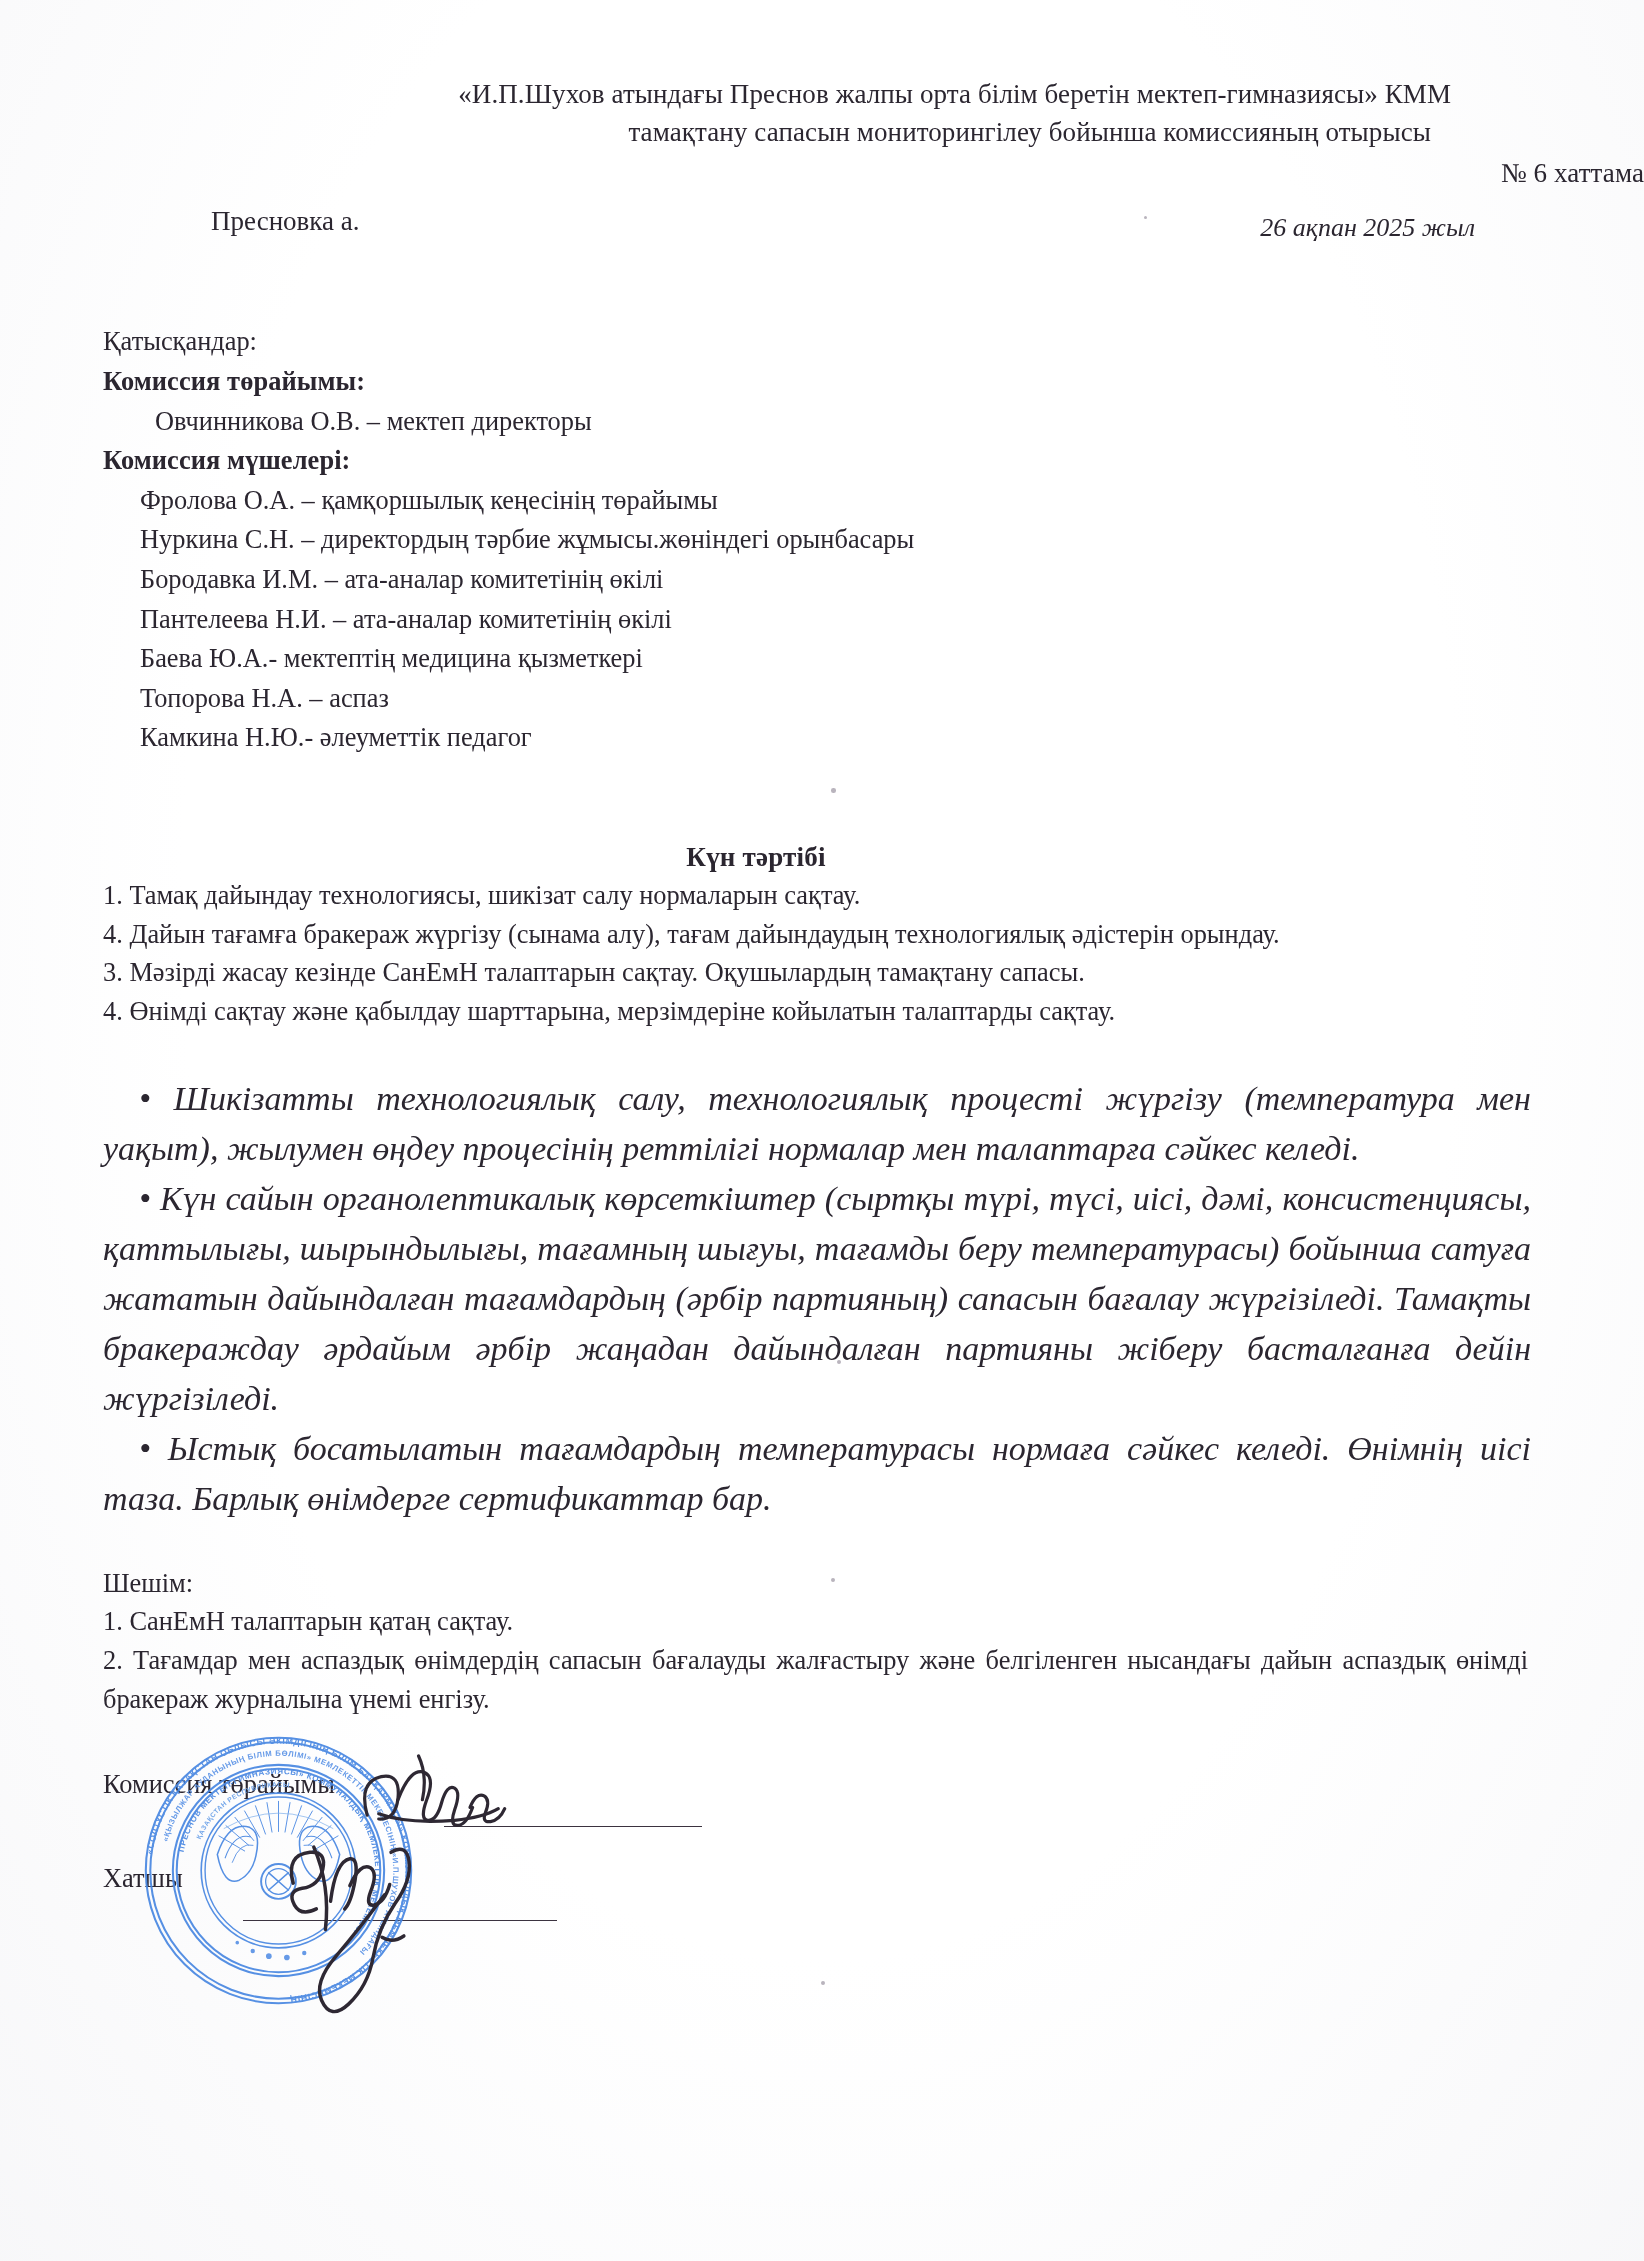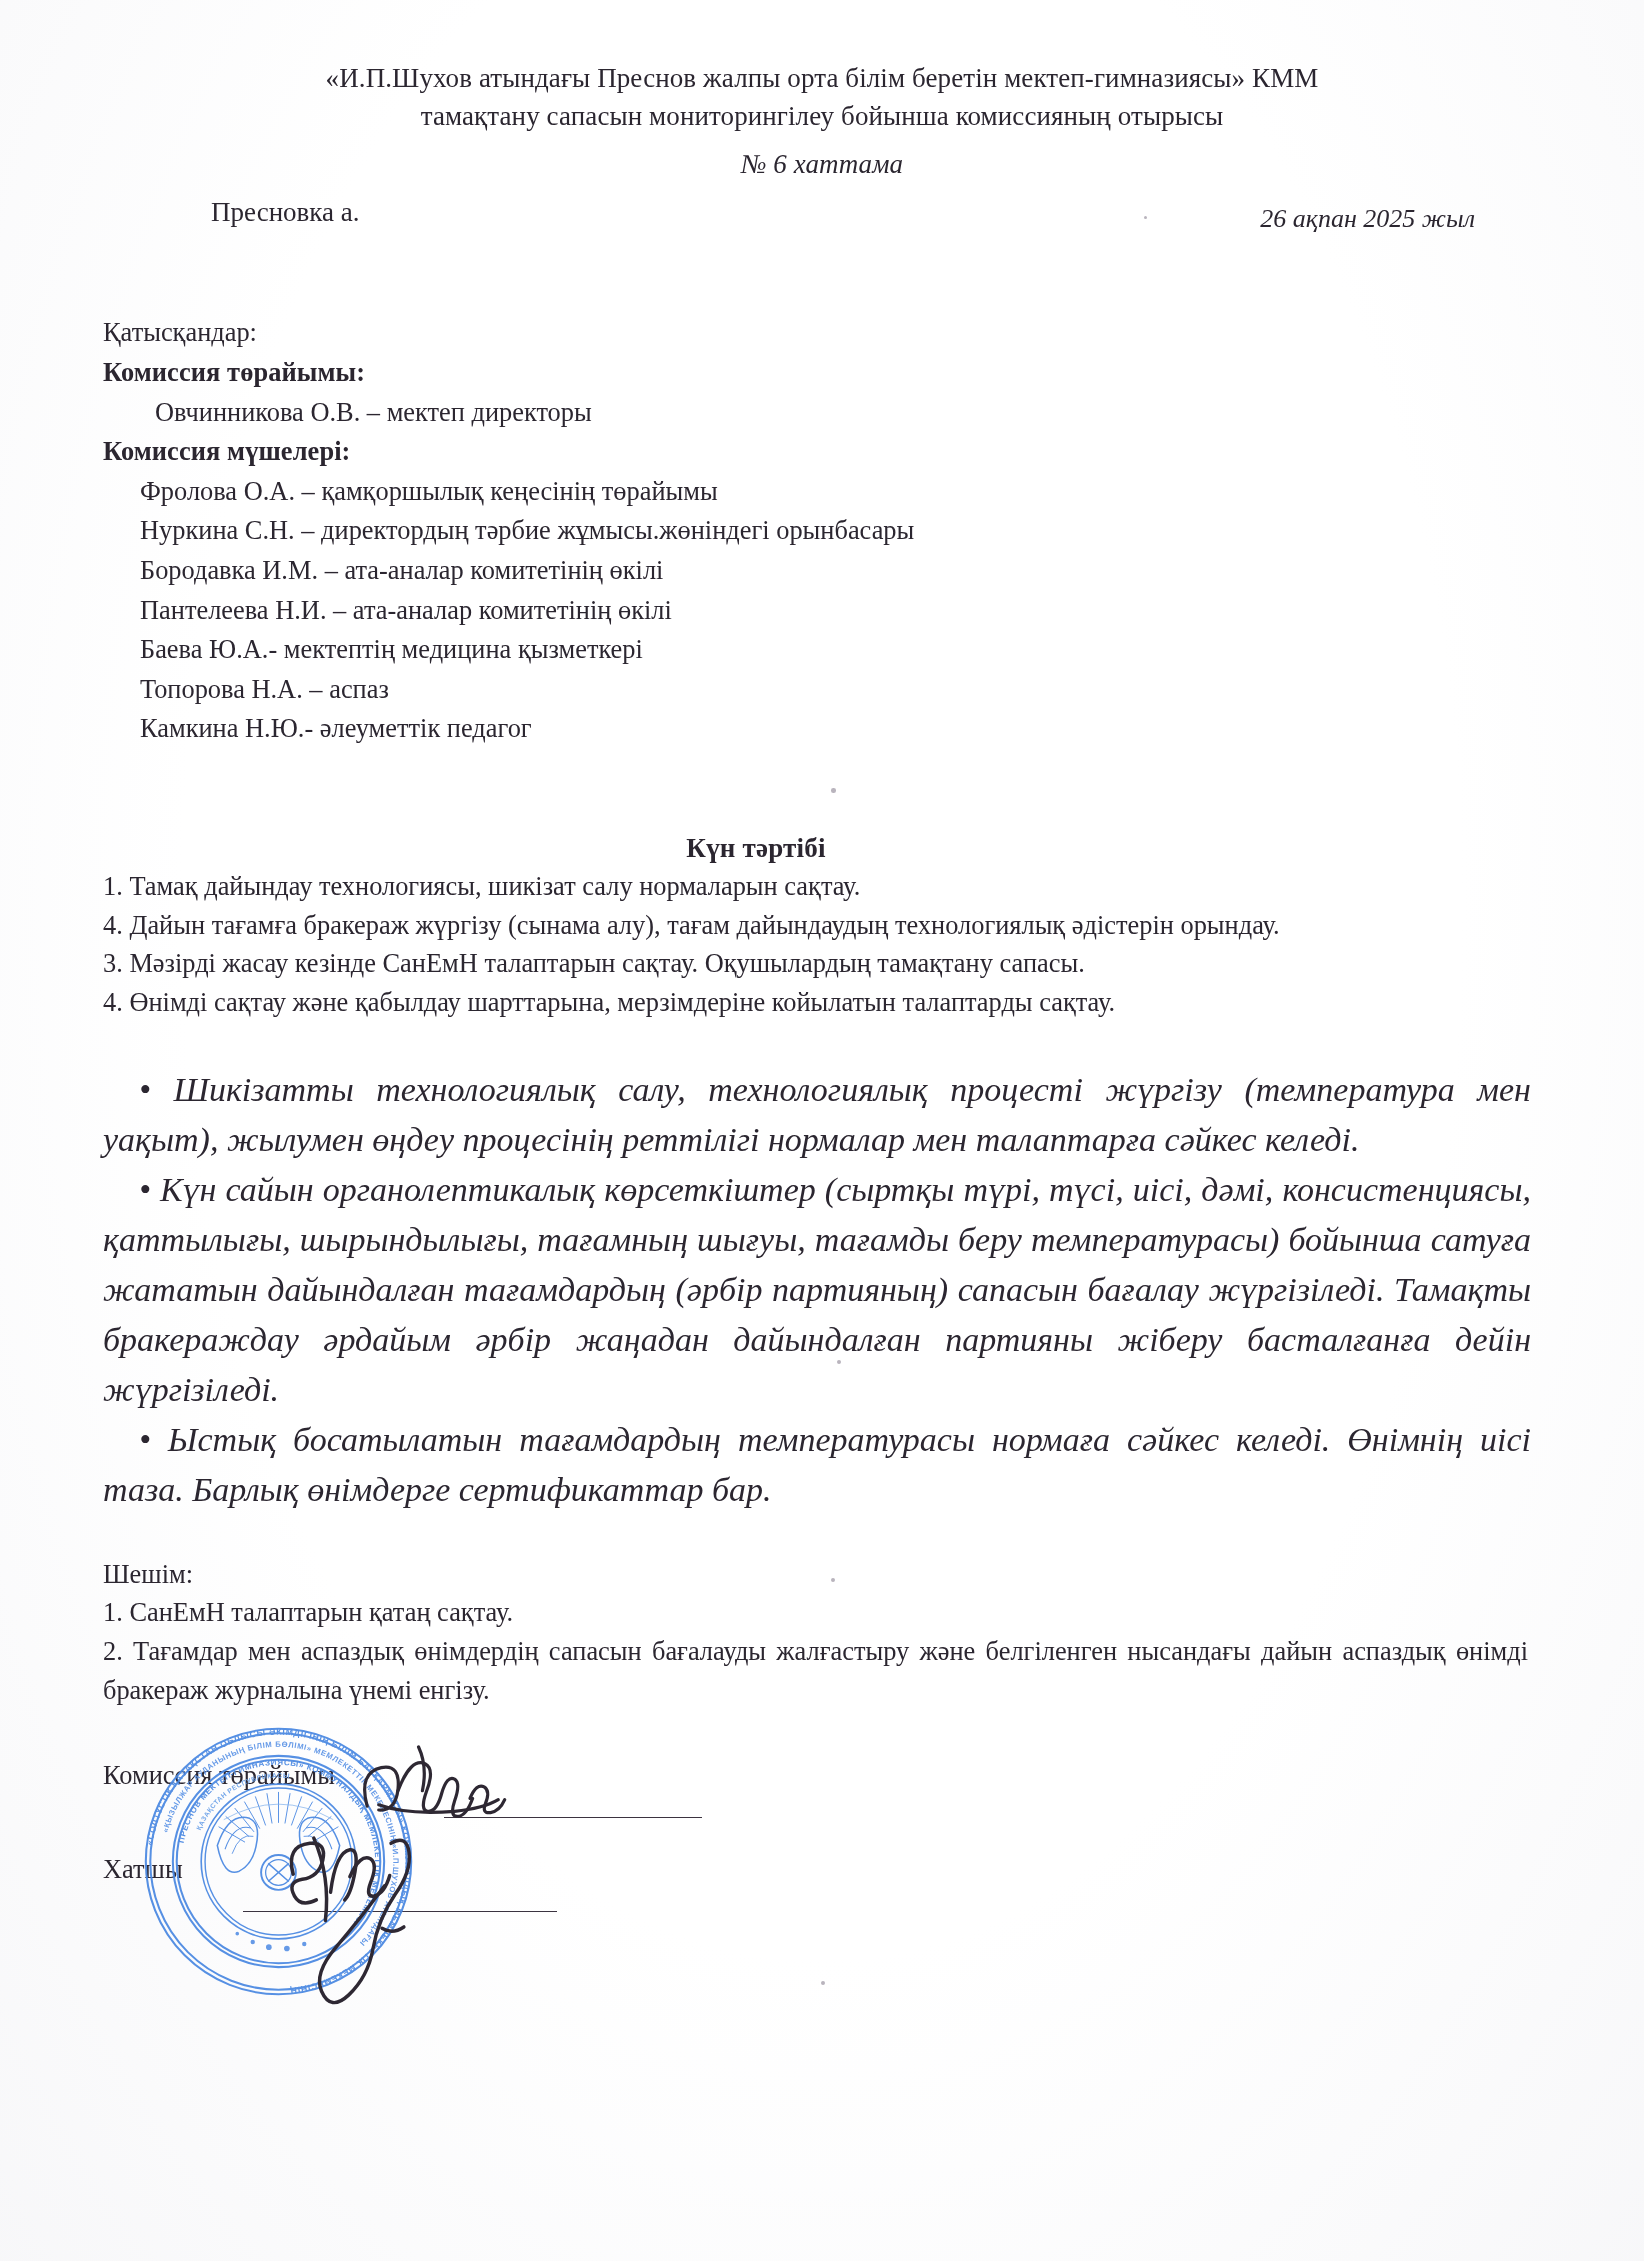--- a/index.html
+++ b/index.html
@@ -30,31 +30,31 @@
     z-index: 0;
   }
   .content {
     position: relative;
     z-index: 2;
     padding: 0;
   }
 
   
   .doc-header {
-    text-align: center;
-    padding-top: 60px;
+    text-align: right;
+    padding-top: 76px;
   }
   .doc-header .h-line {
     font-size: 27px;
     line-height: 1.40;
     letter-spacing: 0.1px;
   }
   .h-line.l1 { padding: 0 193px; }
   .h-line.l2 { padding: 0 213px; }
-  .h-line.l3 { margin-top: 10px; font-style: italic; }
+  .h-line.l3 { margin-top: 3px; }
 
   .place-date-row {
     position: relative;
     margin-top: 14px;
     height: 40px;
   }
   .place {
     position: absolute;
     left: 211px;
     top: 0;

